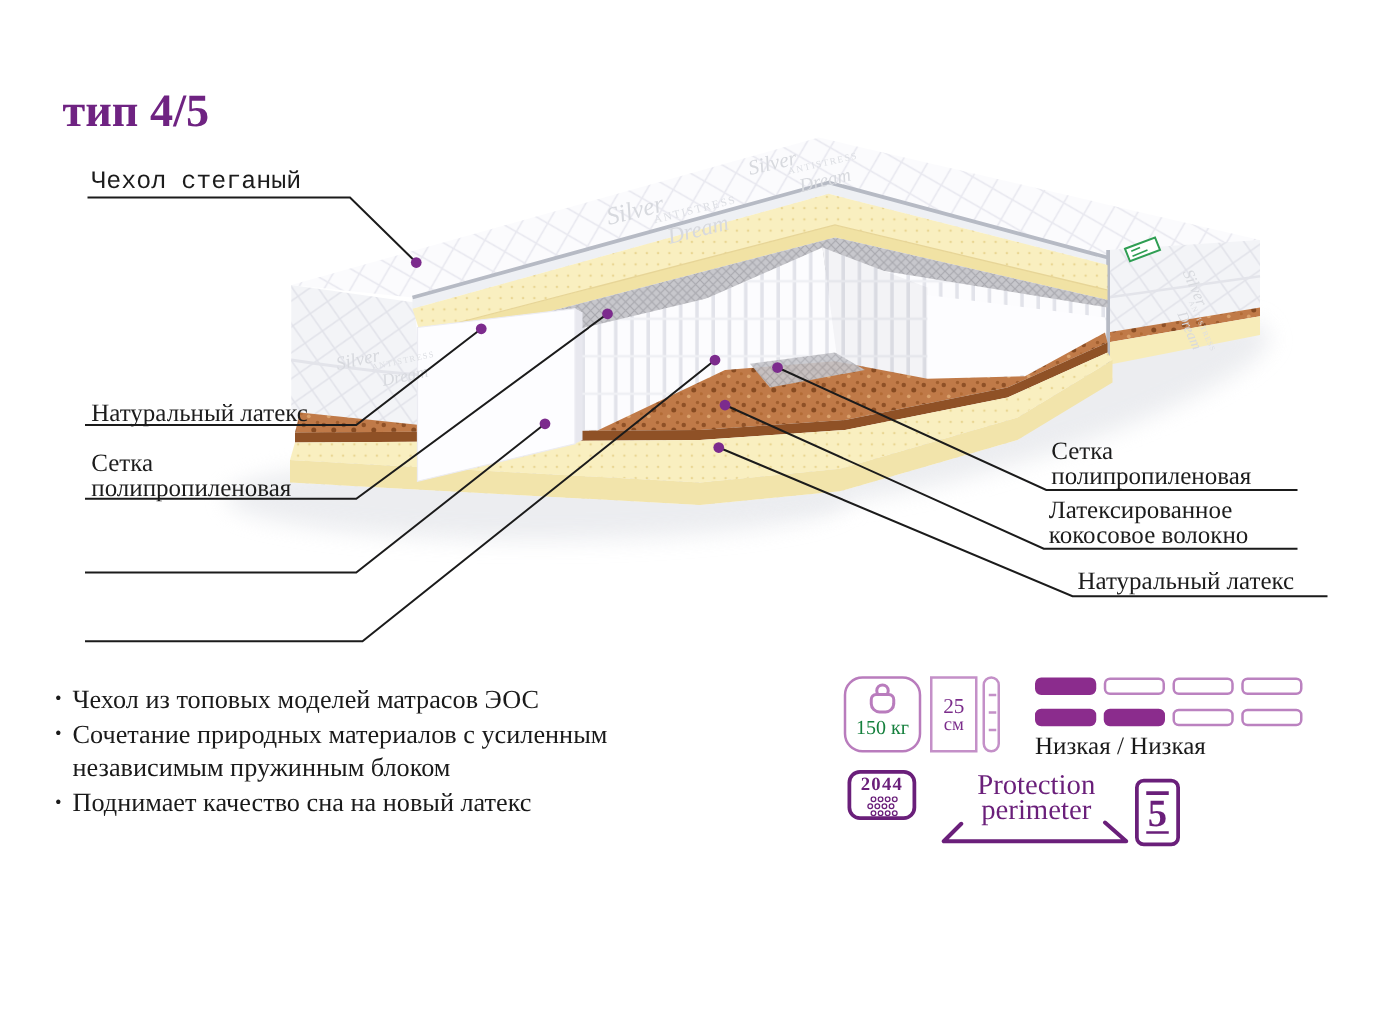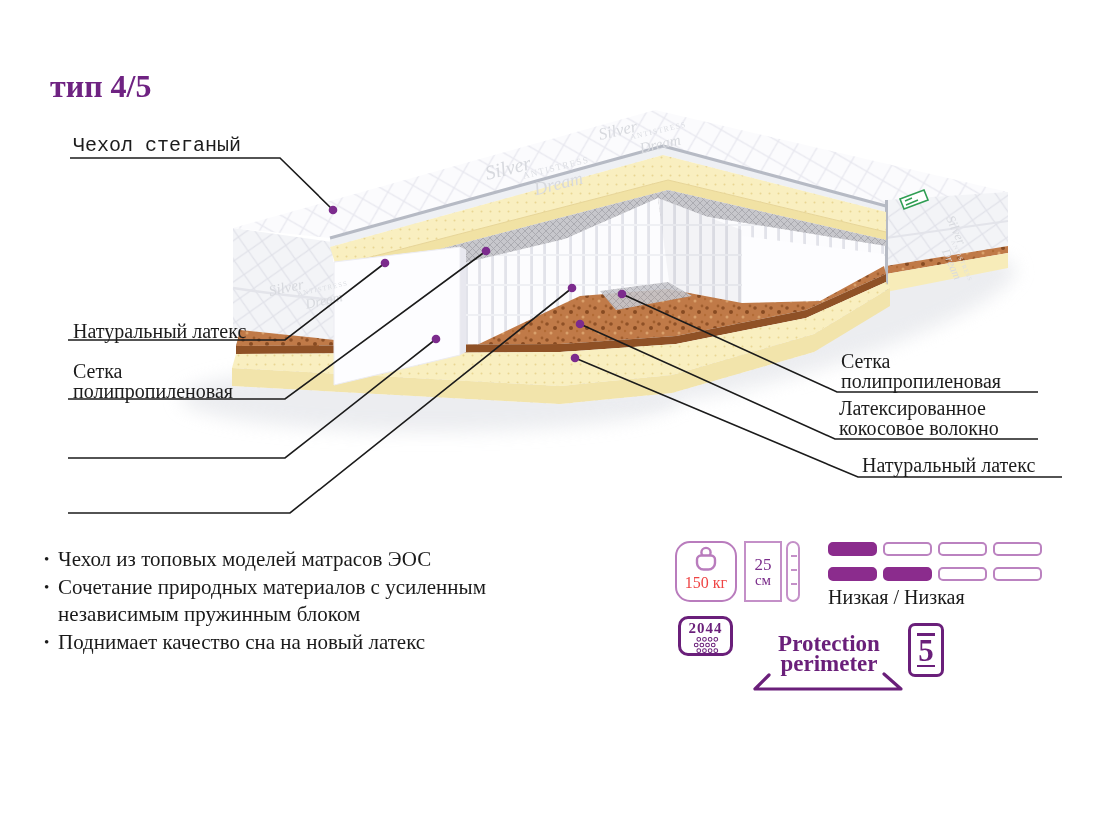--- a/index.html
+++ b/index.html
@@ -1,45 +1,45 @@
 <!DOCTYPE html>
 <html><head>
 <meta charset="utf-8">
 <style>
   html,body{margin:0;padding:0;background:#fff;}
   .canvas{position:relative;width:1100px;height:814px;background:#ffffff;overflow:hidden;
           font-family:"Liberation Serif",serif;}
   svg.scene{position:absolute;left:0;top:0;}
-  .title{position:absolute;left:50px;top:68px;font-size:32px;font-weight:bold;color:#6f2382;}
+  .title{position:absolute;left:50px;top:68px;font-size:37px;font-weight:bold;color:#6f2382;}
   .lbl{position:absolute;font-size:20px;line-height:19.5px;color:#1c1c1c;white-space:pre-line;}
   .feats{position:absolute;left:44px;top:546px;width:540px;font-size:21px;color:#1a1a1a;}
   .feat{display:flex;line-height:27.5px;}
   .bdot{width:14px;flex:0 0 14px;font-size:15px;}
   .ftext{flex:1;}
   
   .rbox{position:absolute;border:2.6px solid #b97cbd;border-radius:15px;box-sizing:border-box;
         display:flex;flex-direction:column;align-items:center;justify-content:flex-start;}
   .b-weight{left:675px;top:541px;width:62px;height:61px;padding-top:3px;}
-  .b-weight .val{font-size:16px;color:#ef4444;margin-top:1px;text-align:center;}
+  .b-weight .val{font-size:16px;color:#15803d;margin-top:1px;text-align:center;}
   .b-height{left:744px;top:541px;width:38px;height:61px;border-radius:0;border-color:#c490c8;
             justify-content:center;}
   .b-height .v1{font-size:17px;color:#7b2d8b;line-height:17px;}
   .b-height .v2{font-size:15px;color:#7b2d8b;line-height:15px;}
   .b-ruler{left:786px;top:541px;width:14px;height:61px;border:2.2px solid #c490c8;border-radius:7px;
            box-sizing:border-box;position:absolute;}
   .b-ruler i{position:absolute;right:1px;width:6px;height:2px;background:#c490c8;display:block;}
   .pill{position:absolute;width:49px;height:14px;border-radius:5px;border:2px solid #bb82c0;
         box-sizing:border-box;background:#fff;}
   .pill.filled{background:#8b2c8d;border-color:#8b2c8d;}
   .firm-label{position:absolute;left:828px;top:586px;font-size:20px;color:#1a1a1a;}
   .b-count{left:678px;top:616px;width:55px;height:40px;border:3.5px solid #6a1f7a;border-radius:10px;
            padding-top:1px;}
   .b-count .num{font-size:15px;font-weight:bold;color:#6a1f7a;line-height:17px;letter-spacing:1px;}
-  .b-prot{position:absolute;left:744px;top:634px;width:170px;text-align:center;color:#6a1f7a;
-          font-weight:bold;font-size:23px;line-height:19.5px;}
+  .b-prot{position:absolute;left:744px;top:618px;width:170px;text-align:center;color:#6a1f7a;
+          font-weight:normal;font-size:23px;line-height:19.5px;}
   .b-prot svg{position:absolute;left:0;top:33px;}
   .b-five{left:908px;top:623px;width:36px;height:54px;border:3px solid #6a1f7a;border-radius:7px;
           justify-content:center;}
   .b-five .bar{width:18px;height:2.6px;background:#6a1f7a;}
   .b-five .num{font-size:31px;line-height:29px;font-weight:bold;color:#6a1f7a;}
 </style>
 </head>
 <body>
 
 <div class="canvas">

